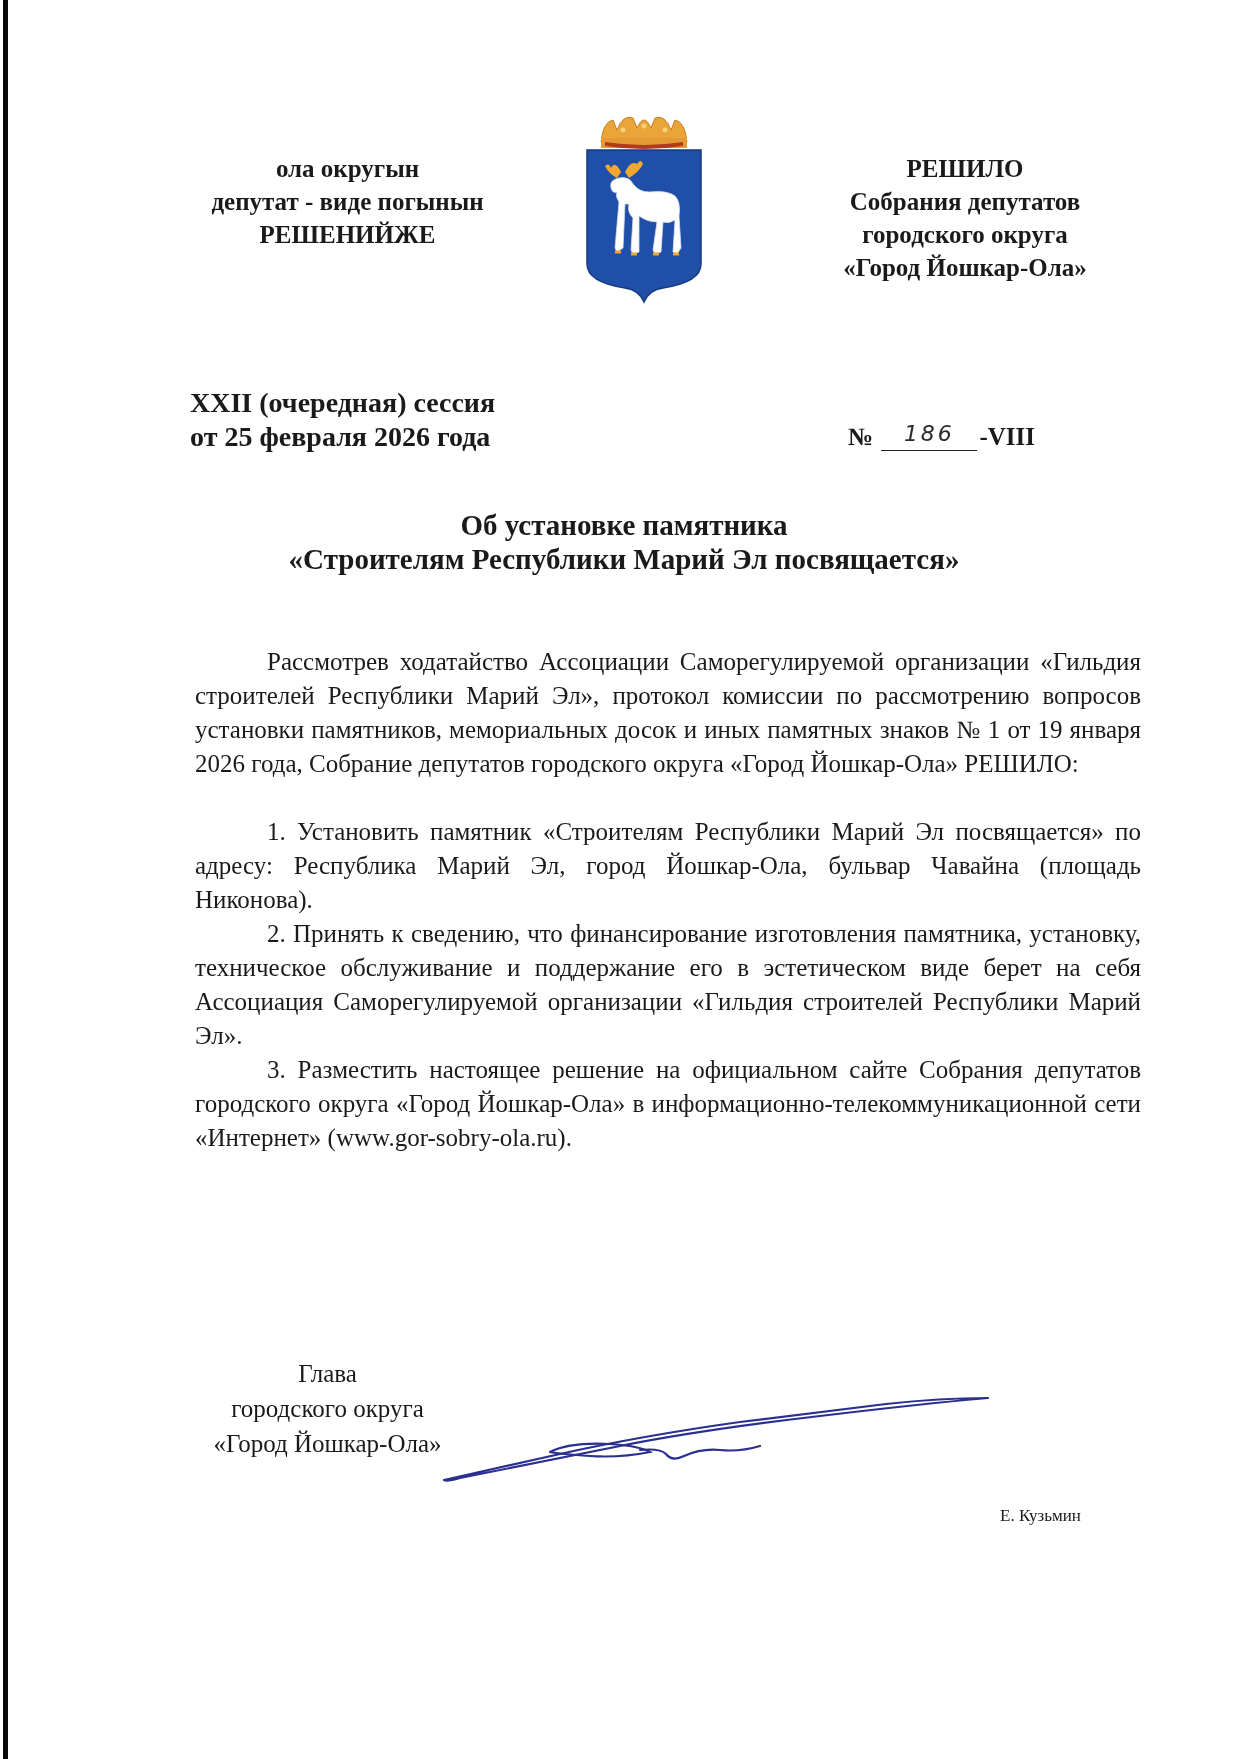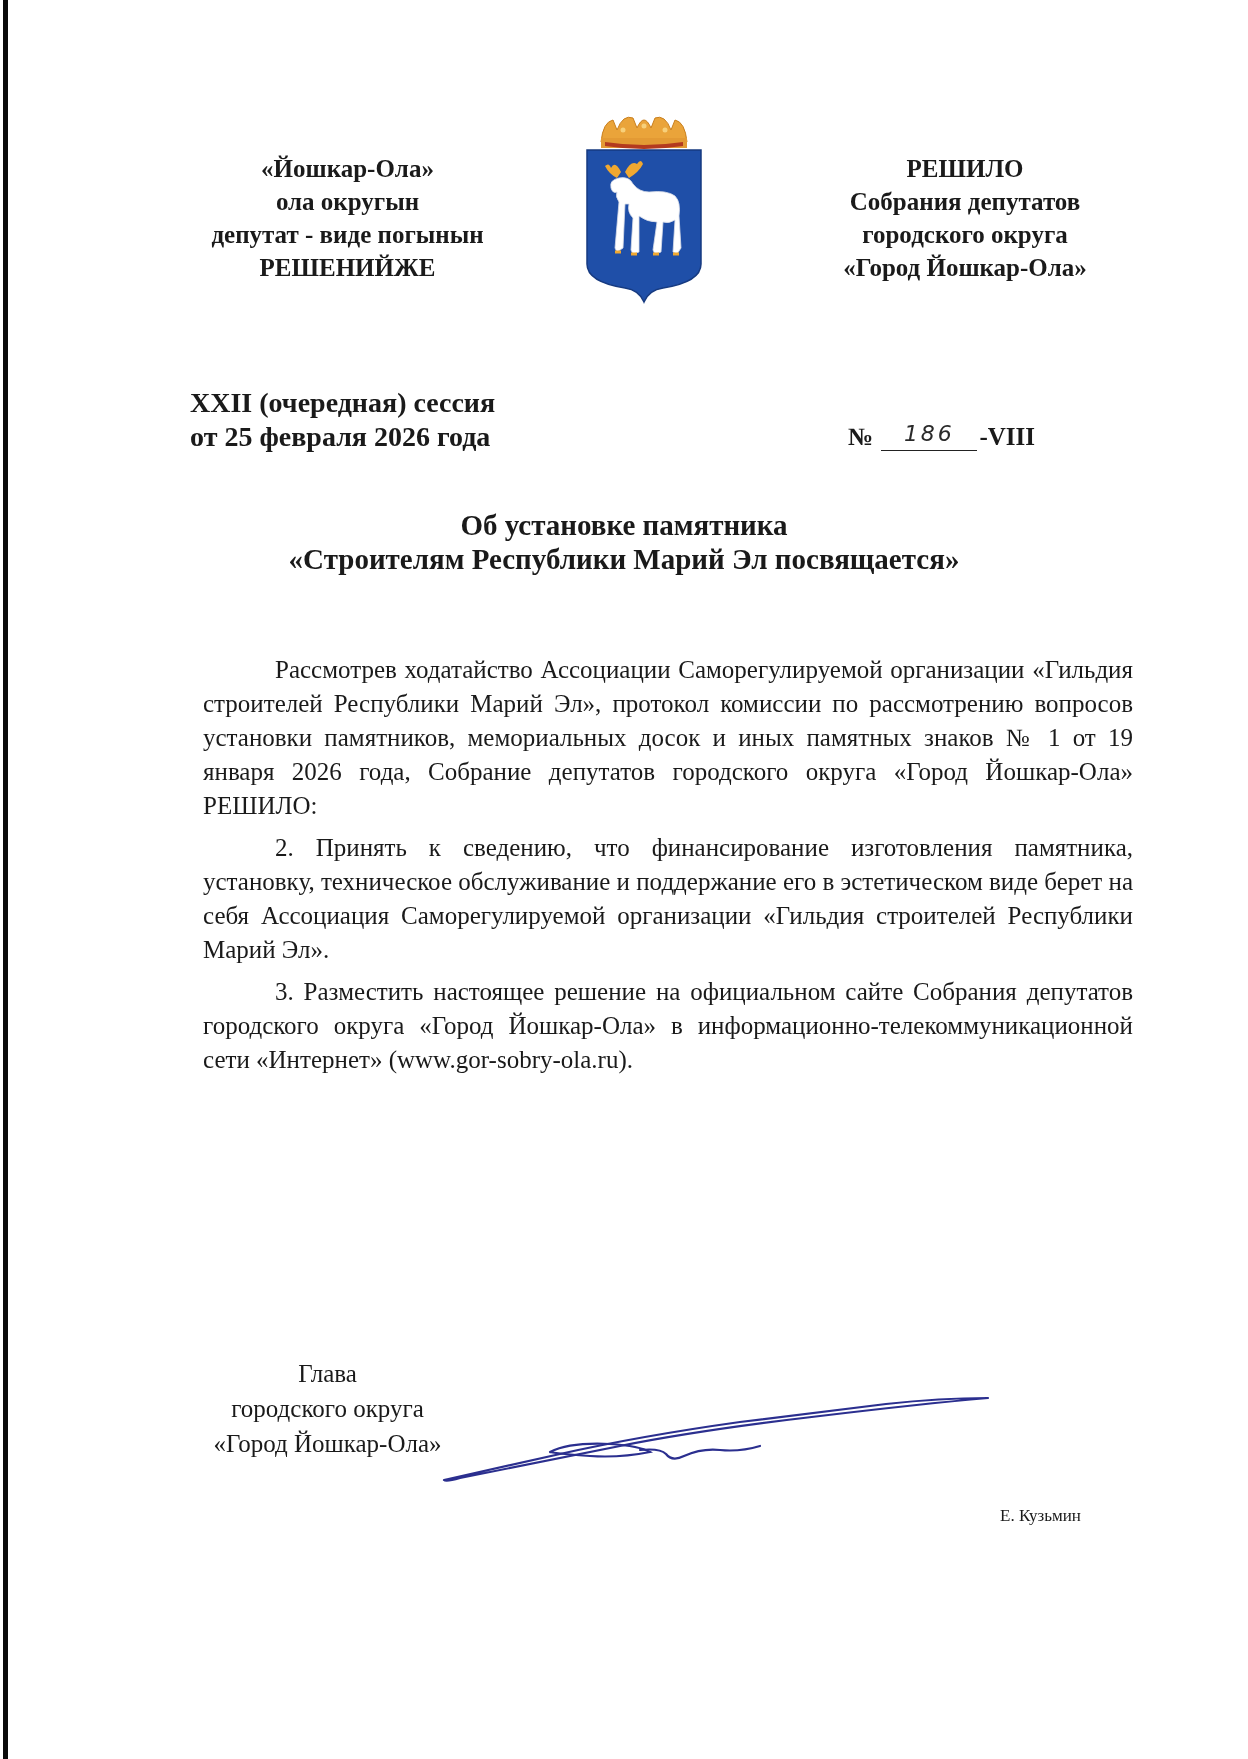--- a/index.html
+++ b/index.html
@@ -15,34 +15,33 @@
   .emblem { position: absolute; left: 583px; top: 108px; width: 122px; height: 196px; }
 
   .session { position: absolute; left: 190px; top: 386px; font-weight: bold; font-size: 28px; line-height: 34px; white-space: nowrap; }
   .number { position: absolute; left: 848px; top: 420px; font-weight: bold; font-size: 25px; line-height: 34px; white-space: nowrap; }
   .number .num-field { display: inline-block; width: 96px; border-bottom: 1.5px solid #222; text-align: center; margin: 1px 2px; position: relative; height: 28px; vertical-align: -2px; }
   .number .num-hand { font-family: "DejaVu Sans", sans-serif; font-weight: normal; font-style: italic; font-size: 22px; color: #2a2a2a; letter-spacing: 3px; position: relative; top: -6px; }
 
   .title { position: absolute; left: 0; width: 1248px; top: 508px; text-align: center; font-weight: bold; font-size: 29px; line-height: 34px; }
 
   .body { position: absolute; left: 195px; width: 946px; font-size: 25px; line-height: 34px; text-align: justify; }
-  .body p { margin: 8px; text-indent: 72px; }
+  .body p { margin: 0; text-indent: 72px; }
   .body p.gap { margin-top: 34px; }
 
   .sig-block { position: absolute; left: 195px; top: 1356px; font-size: 25px; line-height: 35px; text-align: center; width: 265px; }
   .sig-name { position: absolute; left: 1000px; top: 1498px; font-size: 17px; line-height: 35px; white-space: nowrap; }
   .signature { position: absolute; left: 440px; top: 1390px; width: 560px; height: 95px; }
 </style>
 </head>
 <body class="serif">
 
 <div class="edge-line"></div>
 
 <div class="hdr hdr-left">
-  <div>«Йошкар-Ола»</div>
   <div>ола округын</div>
   <div>депутат - виде погынын</div>
   <div>РЕШЕНИЙЖЕ</div>
 </div>
 
 <svg class="emblem" viewBox="0 0 122 196">
   <g>
     <path d="M18 34 Q20 14 30 12 L34 22 Q40 6 50 10 L54 20 Q61 4 68 20 L72 10 Q82 6 88 22 L92 12 Q102 14 104 34 Z" fill="#eaa43a" stroke="#c97f1d" stroke-width="1"></path>
     <rect x="18" y="30" width="86" height="10" fill="#e39a34"></rect>
     <path d="M22 34 Q61 40 100 34 L100 38 Q61 44 22 38 Z" fill="#b33a1f"></path>
@@ -76,20 +75,21 @@
   <span class="num-field"><span class="num-hand">186</span></span><span>-VIII</span>
 </div>
 
 <div class="title">
   <div>Об установке памятника</div>
   <div>«Строителям Республики Марий Эл посвящается»</div>
 </div>
 
 <div class="body" style="top: 645px;">
   <p>Рассмотрев ходатайство Ассоциации Саморегулируемой организации «Гильдия строителей Республики Марий Эл», протокол комиссии по рассмотрению вопросов установки памятников, мемориальных досок и иных памятных знаков № 1 от 19 января 2026 года, Собрание депутатов городского округа «Город Йошкар-Ола» РЕШИЛО:</p>
+  <p class="gap">1. Установить памятник «Строителям Республики Марий Эл посвящается» по адресу: Республика Марий Эл, город Йошкар-Ола, бульвар Чавайна (площадь Никонова).</p>
   <p>2. Принять к сведению, что финансирование изготовления памятника, установку, техническое обслуживание и поддержание его в эстетическом виде берет на себя Ассоциация Саморегулируемой организации «Гильдия строителей Республики Марий Эл».</p>
   <p>3. Разместить настоящее решение на официальном сайте Собрания депутатов городского округа «Город Йошкар-Ола» в информационно-телекоммуникационной сети «Интернет» (www.gor-sobry-ola.ru).</p>
 </div>
 
 <div class="sig-block">
   <div>Глава</div>
   <div>городского округа</div>
   <div>«Город Йошкар-Ола»</div>
 </div>
 

